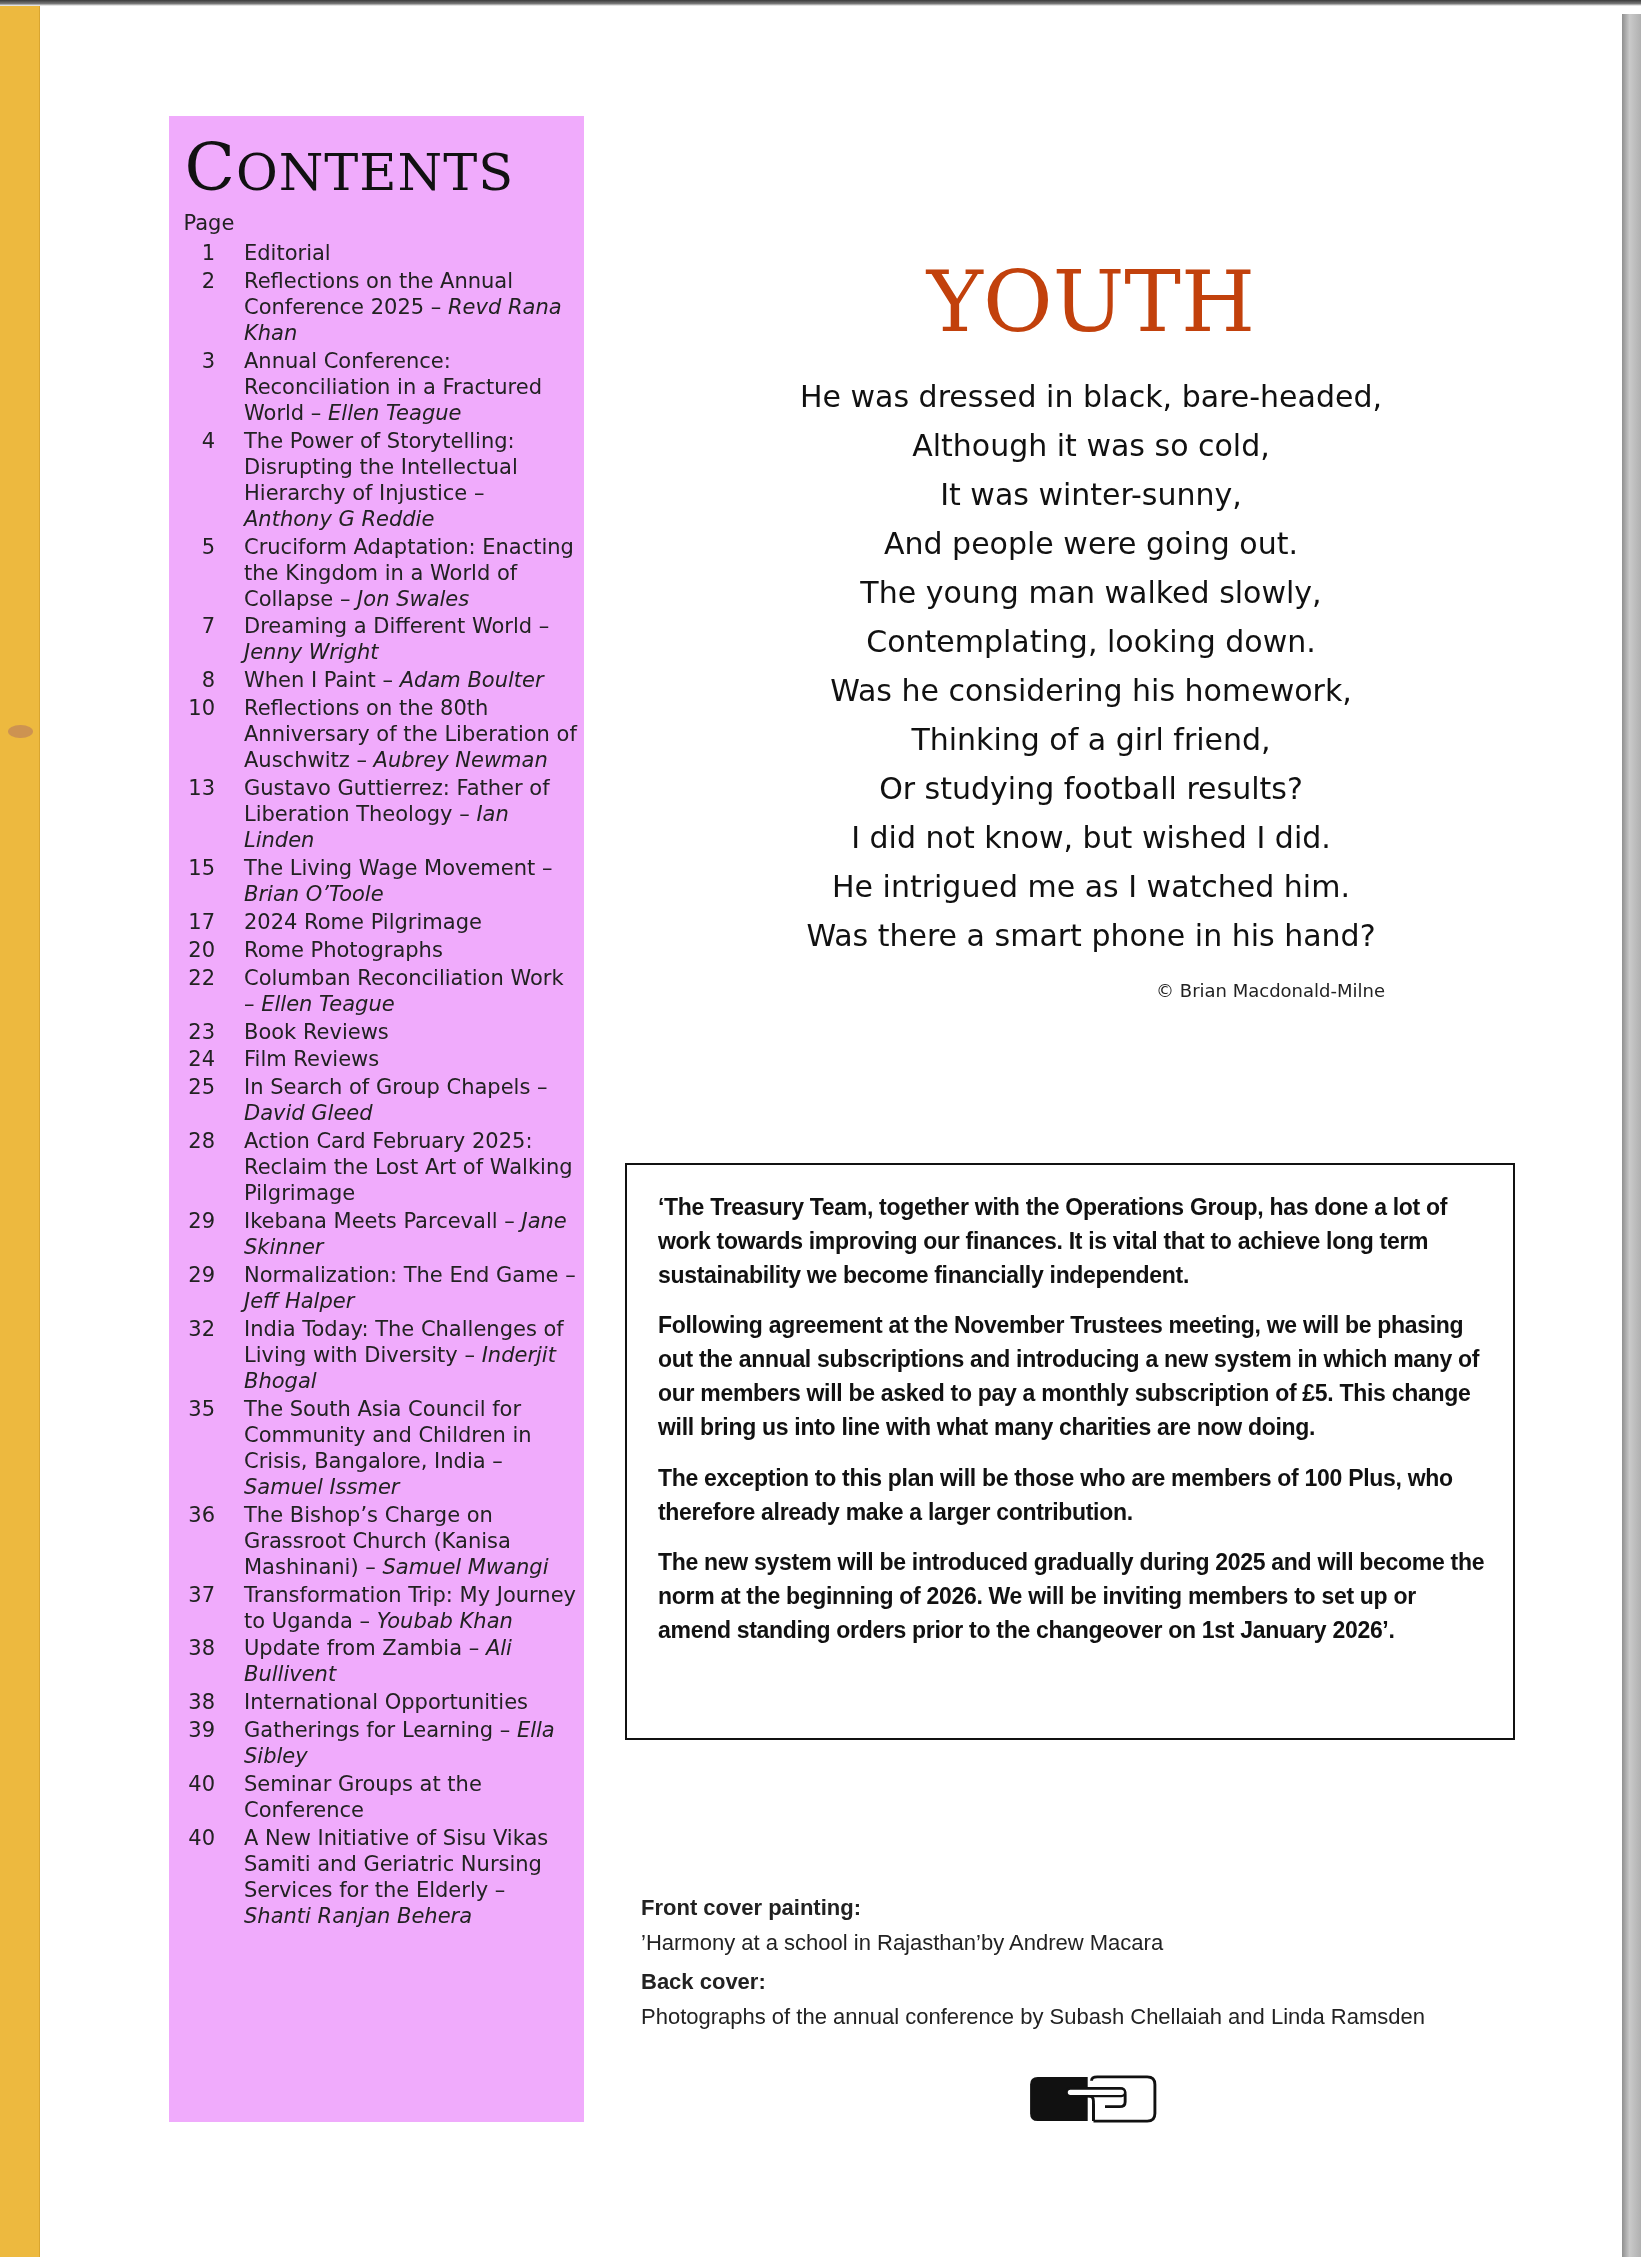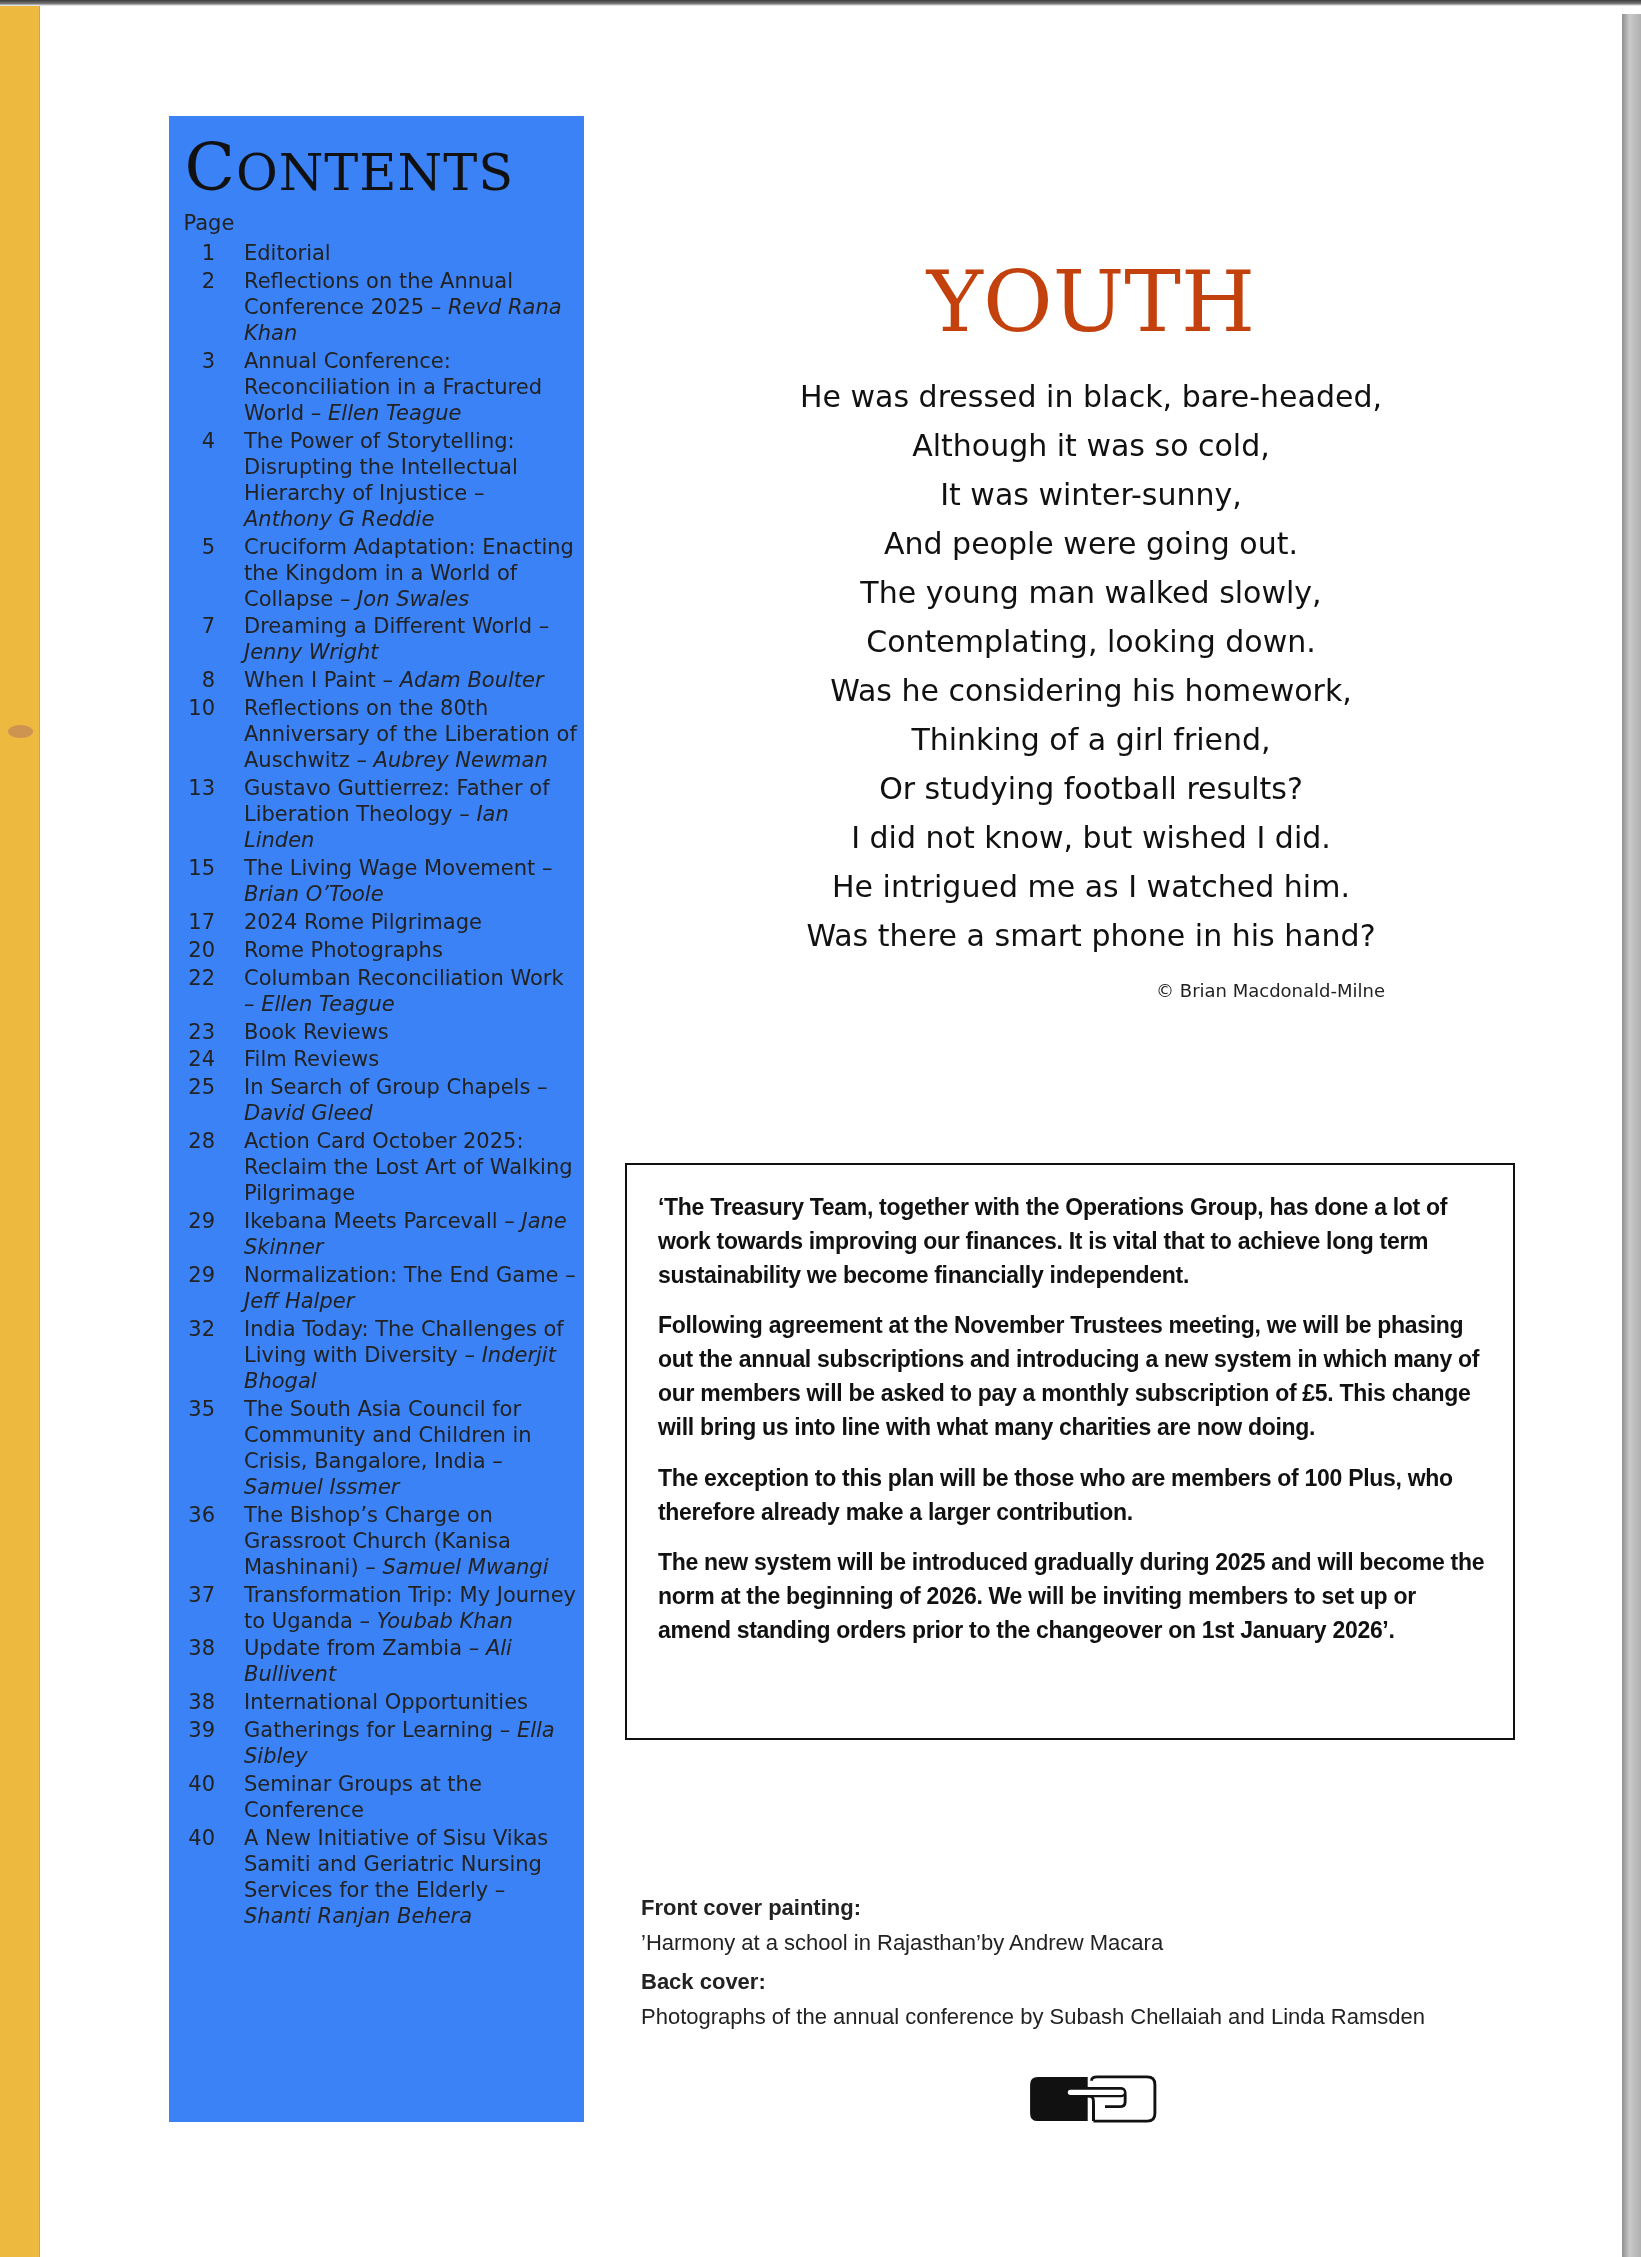--- a/index.html
+++ b/index.html
@@ -11,21 +11,21 @@
     background:linear-gradient(#3a3a3a,#777 60%,#fff); }
   .gold-strip { position:absolute; left:0; top:5.8px; width:39px; height:2252px;
     background:#edb93f; border-right:1.9px solid #d9a530; }
   .gold-spot { position:absolute; left:7.7px; top:719px; width:25px; height:13.5px;
     background:#c48a56; border-radius:50%; opacity:.8; }
   .right-edge { position:absolute; left:1622px; top:13.5px; width:19.3px; height:2244px;
     background:linear-gradient(90deg,#8f8f8f,#c9c9c9 40%,#b0b0b0); }
 
   
   .contents-panel { position:absolute; left:169px; top:116px; width:415px; height:2006px;
-    background:#3b82f6; }
+    background:#f0abfc; }
   .contents-title { position:absolute; left:15.4px; top:19.3px; margin:0;
     font-family:"DejaVu Serif", serif; font-weight:normal; font-size:66px; letter-spacing:1px;
     color:#111; line-height:1; }
   .contents-title .cap { font-size:66px; }
   .contents-title .sc { font-size:51px; }
   .page-label { position:absolute; left:14.5px; top:95px; font-size:21px; color:#222; }
   .toc { position:absolute; left:0; top:124px; width:415px; list-style:none; margin:0; padding:0; }
   .toc-item { position:relative; display:flex; margin-bottom:1.9px; }
   .toc-page { width:46px; text-align:right; font-size:21px; line-height:26px; color:#222; }
   .toc-text { margin-left:29px; width:333px; font-size:21px; line-height:26px; color:#222; }
@@ -124,21 +124,21 @@
       <li class="toc-item">
         <span class="toc-page">24</span>
         <span class="toc-text"><span>Film Reviews</span></span>
       </li>
       <li class="toc-item">
         <span class="toc-page">25</span>
         <span class="toc-text"><span>In Search of Group Chapels –</span> <span class="toc-author">David Gleed</span></span>
       </li>
       <li class="toc-item">
         <span class="toc-page">28</span>
-        <span class="toc-text"><span>Action Card October 2025: Reclaim the Lost Art of Walking Pilgrimage</span></span>
+        <span class="toc-text"><span>Action Card February 2025: Reclaim the Lost Art of Walking Pilgrimage</span></span>
       </li>
       <li class="toc-item">
         <span class="toc-page">29</span>
         <span class="toc-text"><span>Ikebana Meets Parcevall –</span> <span class="toc-author">Jane Skinner</span></span>
       </li>
       <li class="toc-item">
         <span class="toc-page">29</span>
         <span class="toc-text"><span>Normalization: The End Game –</span> <span class="toc-author">Jeff Halper</span></span>
       </li>
       <li class="toc-item">

